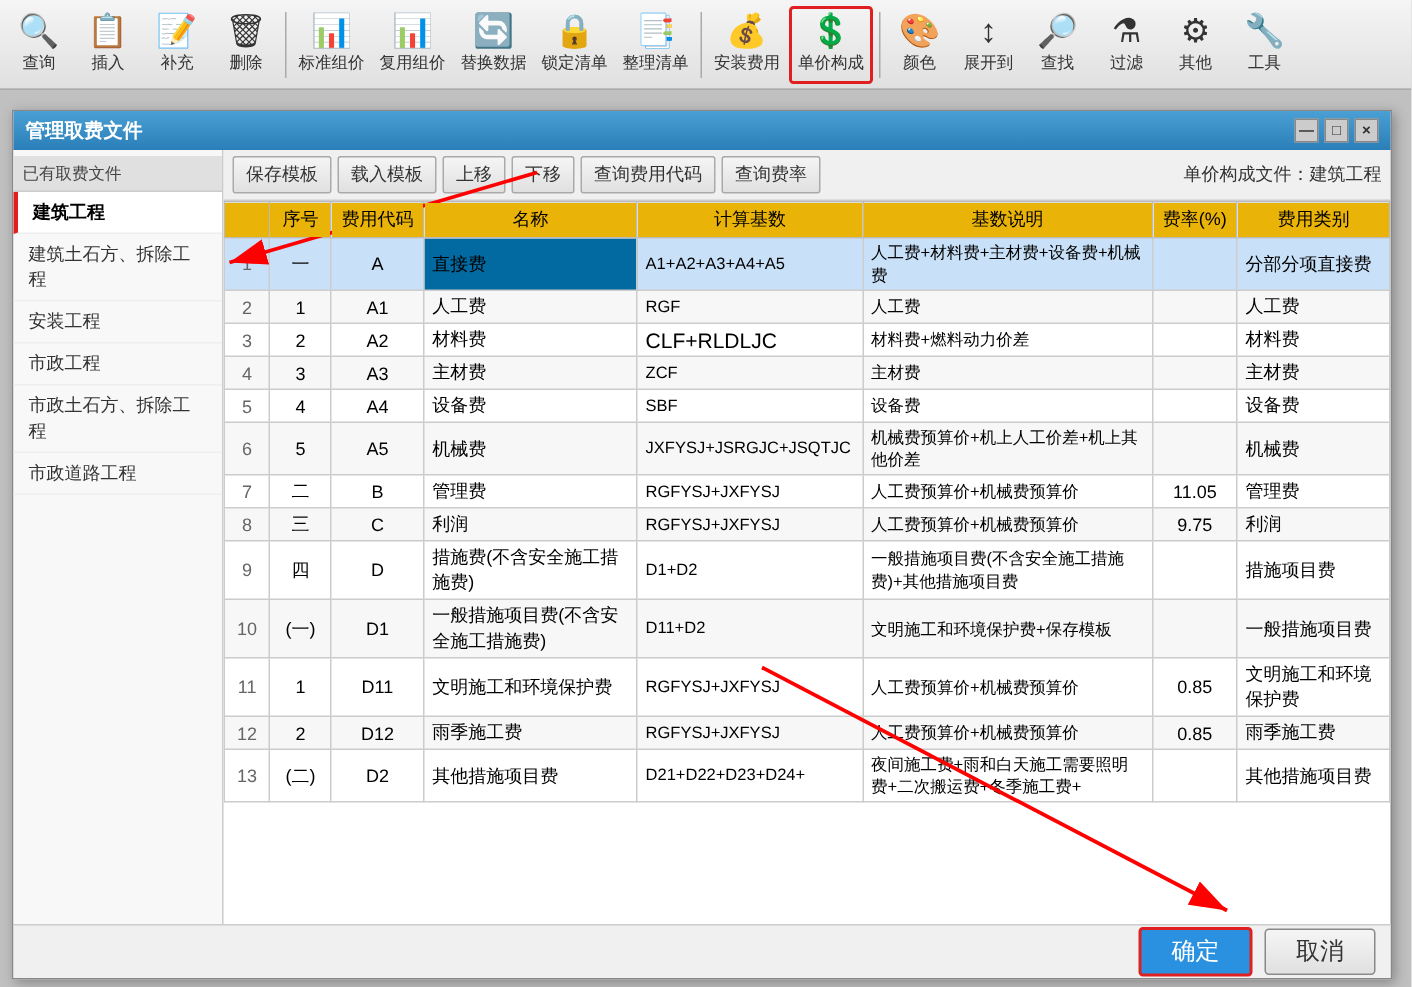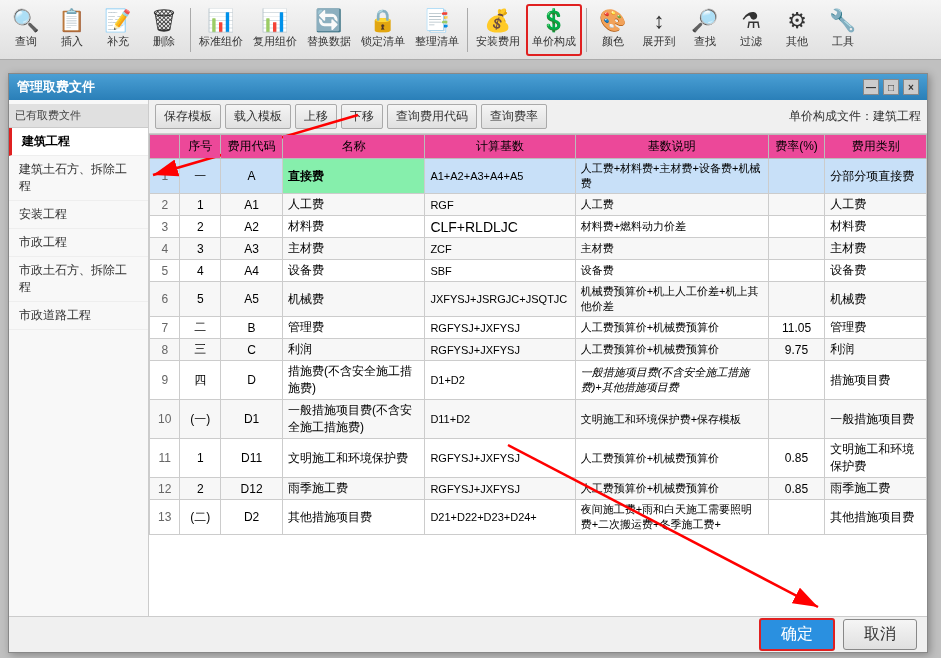--- a/index.html
+++ b/index.html
@@ -142,21 +142,21 @@
     .table-container {
       flex: 1;
       overflow: auto;
     }
     table {
       width: 100%;
       border-collapse: collapse;
       font-size: 12px;
     }
     table th {
-      background: #ec4899;
+      background: #eab308;
       border: 1px solid #bbb;
       padding: 3px 6px;
       text-align: center;
       font-weight: normal;
       position: sticky;
       top: 0;
       z-index: 1;
       white-space: nowrap;
       margin-top: 36px;
     }
@@ -343,21 +343,21 @@
               <th style="width:190px;">基数说明</th>
               <th style="width:55px;">费率(%)</th>
               <th style="width:100px;">费用类别</th>
             </tr>
           </thead>
           <tbody id="table-body">
           <tr style="background: rgb(200, 224, 248);">
       <td class="row-num" style="background: rgb(200, 224, 248);">1</td>
       <td class="code-cell" style="background: rgb(200, 224, 248);">一</td>
       <td class="code-cell" style="background: rgb(200, 224, 248);">A</td>
-      <td style="background: #86efac; font-weight: bold;">直接费</td>
+      <td style="background: #0369a1;">直接费</td>
       <td style="font-size: 11px; background: rgb(200, 224, 248);">A1+A2+A3+A4+A5</td>
       <td style="font-size: 11px; background: rgb(200, 224, 248);">人工费+材料费+主材费+设备费+机械费</td>
       <td class="code-cell" style="background: rgb(200, 224, 248);"></td>
       <td style="background: rgb(200, 224, 248);">分部分项直接费</td>
     </tr>
               <tr>
       <td class="row-num">2</td>
       <td class="code-cell">1</td>
       <td class="code-cell">A1</td>
       <td>人工费</td>
@@ -425,21 +425,21 @@
       <td style="font-size:11px;">人工费预算价+机械费预算价</td>
       <td class="code-cell">9.75</td>
       <td>利润</td>
     </tr>
               <tr>
       <td class="row-num">9</td>
       <td class="code-cell">四</td>
       <td class="code-cell">D</td>
       <td>措施费(不含安全施工措施费)</td>
       <td style="font-size:11px;">D1+D2</td>
-      <td style="font-size:11px;font-style:italic;">一般措施项目费(不含安全施工措施费)+其他措施项目费</td>
+      <td style="font-size:11px;">一般措施项目费(不含安全施工措施费)+其他措施项目费</td>
       <td class="code-cell"></td>
       <td>措施项目费</td>
     </tr>
               <tr>
       <td class="row-num">10</td>
       <td class="code-cell">(一)</td>
       <td class="code-cell">D1</td>
       <td>一般措施项目费(不含安全施工措施费)</td>
       <td style="font-size:11px;">D11+D2</td>
       <td style="font-size:11px;">文明施工和环境保护费+保存模板</td>

